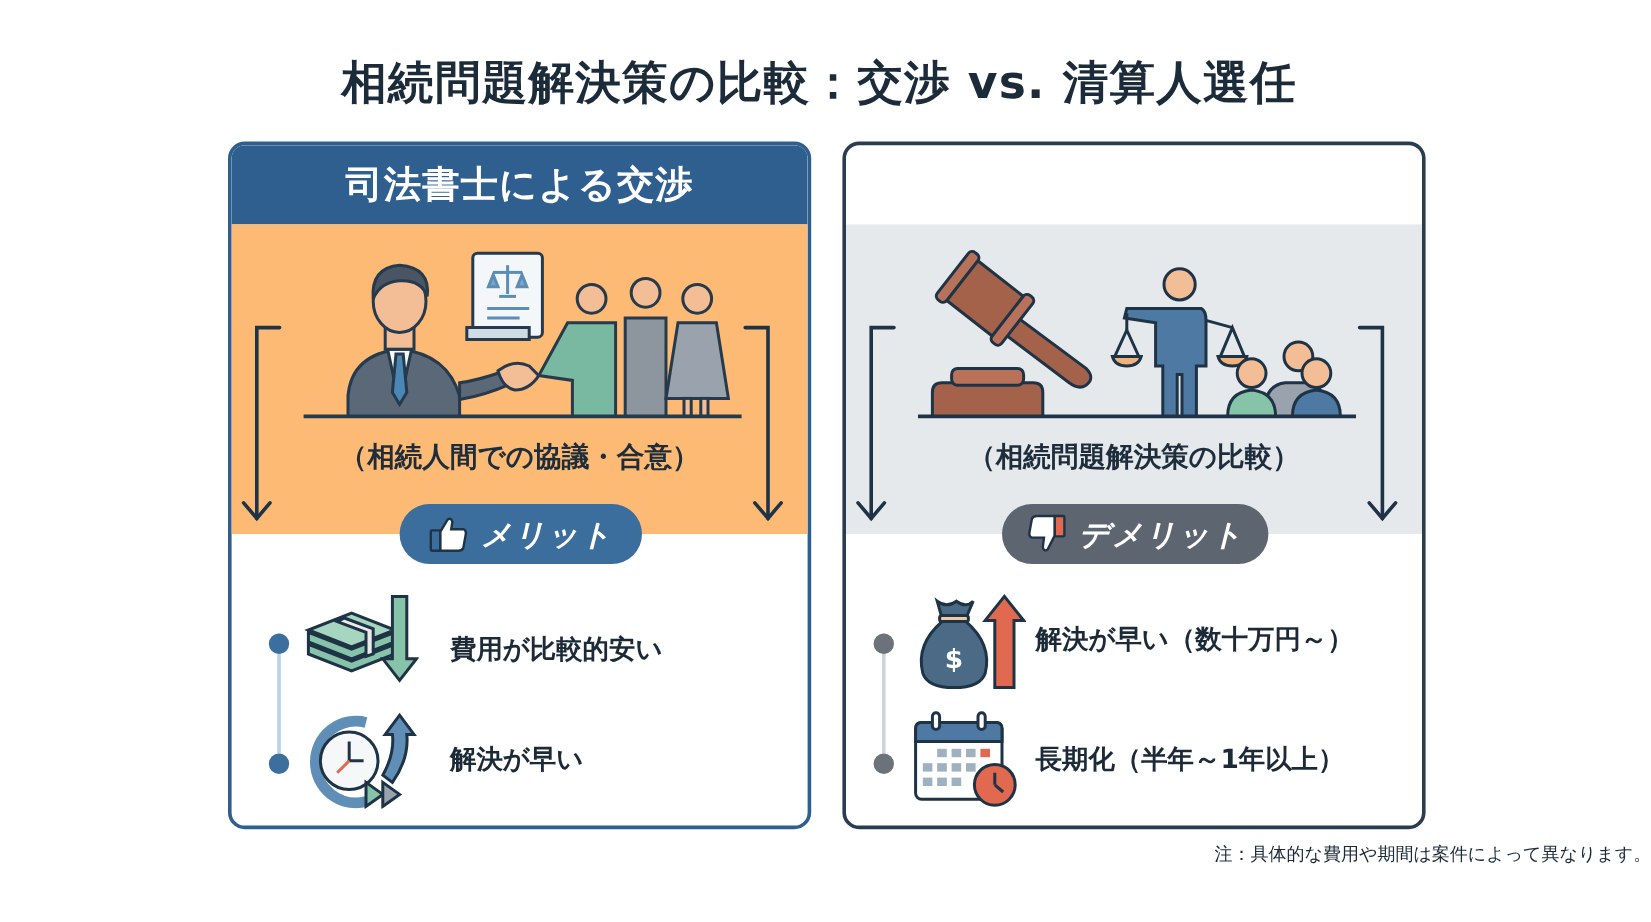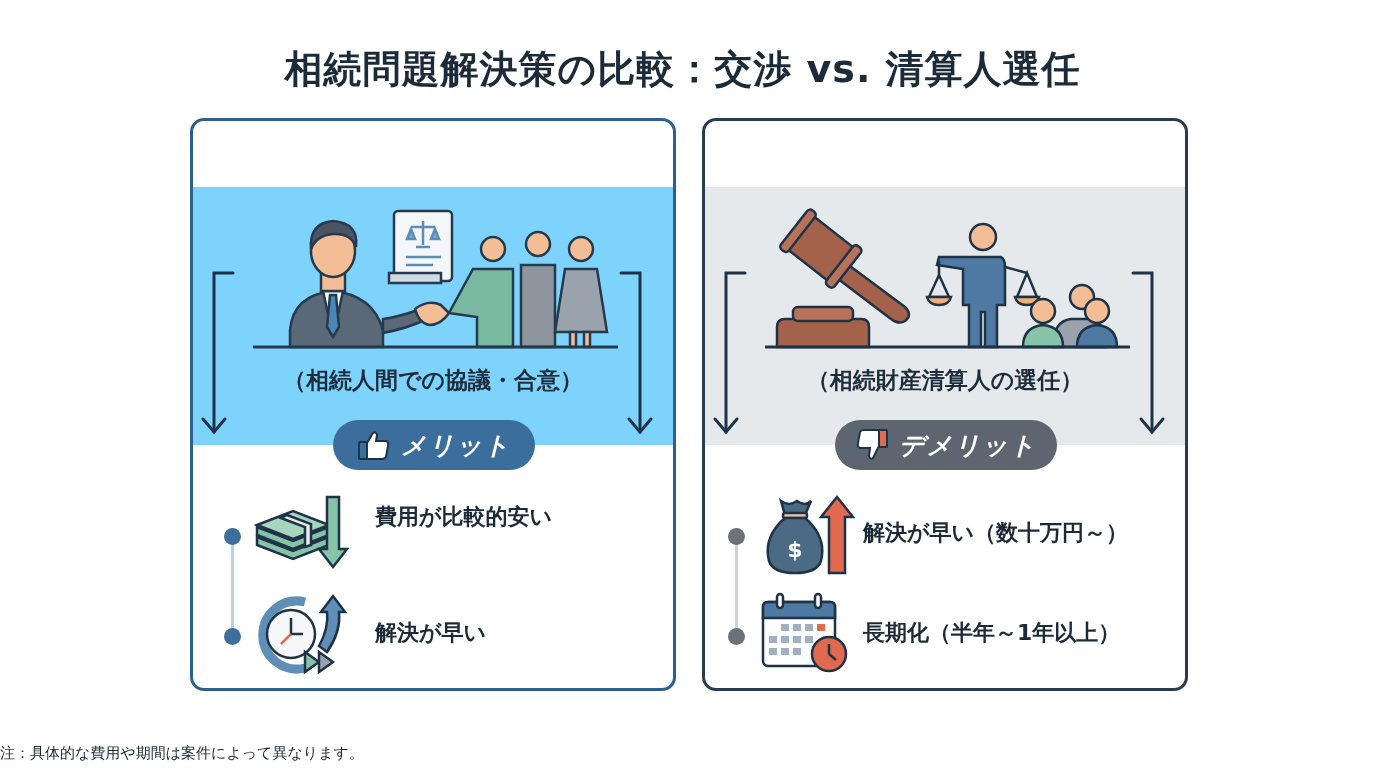--- a/index.html
+++ b/index.html
@@ -21,21 +21,21 @@
     .panel-header {
       height: 66px; display: flex; align-items: center; justify-content: center;
       color: #ffffff; font-size: 31px; font-weight: bold; letter-spacing: 1px;
     }
     .panel.left .panel-header { background: #2f5f8e; }
     .panel.right .panel-header { background: #2b3e52; }
 
     .panel-top {
       position: absolute; left: 0; top: 66px; width: 100%; height: 258px;
     }
-    .panel.left .panel-top { background: #7dd3fc; }
+    .panel.left .panel-top { background: #fdba74; }
     .panel.right .panel-top { background: #e6e9ec; }
 
     .illus { position: absolute; left: 0; top: 0; width: 480px; height: 258px; }
 
     .subcaption {
       position: absolute; left: 0; top: 178px; width: 100%; text-align: center;
       font-size: 23px; font-weight: bold; color: #1e2d3c;
     }
 
     .pill {
@@ -50,30 +50,31 @@
     .connector { position: absolute; left: 38px; top: 52px; width: 3px; height: 100px; }
     .panel.left .connector { background: #b9d3e6; }
     .panel.right .connector { background: #cfd3d8; }
     .dot { position: absolute; left: 31px; width: 17px; height: 17px; border-radius: 50%; }
     .panel.left .dot { background: #3c6f9e; }
     .panel.right .dot { background: #6b727a; }
     .item-icon { position: absolute; left: 60px; width: 96px; height: 84px; }
     .item-text { position: absolute; font-size: 22px; font-weight: bold; color: #1c2a38; white-space: nowrap; }
 
     .footnote {
-      position: absolute; left: 0; top: 744px; width: 1376px; text-align: left;
+      position: absolute; left: 0; top: 703px; width: 1376px; text-align: right;
       font-size: 15px; color: #1c2a38;
     }
   </style>
 </head>
 <body>
 
 <div class="page-title">相続問題解決策の比較：交渉 vs. 清算人選任</div>
 
 <div class="panel left">
+  <div class="panel-header">司法書士による交渉</div>
   <div class="panel-top">
     <svg class="illus" viewBox="0 0 480 258">
 
       <g fill="none" stroke="#1f3347" stroke-width="3" stroke-linecap="round">
         <path d="M40 86 H21 V245"></path>
           <path d="M10 232 L21 245 L32 232"></path>
       </g>
       <g fill="none" stroke="#1f3347" stroke-width="3" stroke-linecap="round">
         <path d="M428 86 H447 V245"></path>
           <path d="M436 232 L447 245 L458 232"></path>
@@ -131,21 +132,21 @@
     <div class="dot" style="top:52px"></div>
     <svg class="item-icon" style="top:17px" viewBox="0 0 96 84">
       <g stroke="#1f3347" stroke-width="2.5">
         <path d="M4 52 L40 66 L76 52 L76 44 L40 58 L4 44 Z" fill="#86c3a8"></path>
         <path d="M4 42 L40 56 L76 42 L76 34 L40 48 L4 34 Z" fill="#86c3a8"></path>
         <path d="M4 32 L40 46 L76 32 L40 18 Z" fill="#a6d6bf"></path>
         <path d="M34 22 L58 31 L58 52 L52 54 L52 34 L28 25 Z" fill="#eaeaea"></path>
         <path d="M78 4 H90 V56 H98 L84 74 L70 56 H78 Z" fill="#86c3a8" transform="translate(-4 0)"></path>
       </g>
     </svg>
-    <div class="item-text" style="left:182px; top:26px">費用が比較的安い</div>
+    <div class="item-text" style="left:182px; top:50px">費用が比較的安い</div>
 
     <div class="dot" style="top:152px"></div>
     <svg class="item-icon" style="top:114px" viewBox="0 0 96 84">
       <g stroke="#1f3347" stroke-width="2.5">
         <path d="M52 12 A34 34 0 1 0 52 78" fill="none" stroke="#5f8fb7" stroke-width="9"></path>
         <circle cx="38" cy="44" r="24" fill="#f5f7f9"></circle>
         <line x1="38" y1="44" x2="38" y2="28"></line>
           <line x1="38" y1="44" x2="50" y2="44"></line>
         <line x1="38" y1="44" x2="28" y2="54" stroke="#e0694f"></line>
         <path d="M66 56 Q76 38 74 22 L68 22 L80 6 L92 22 L86 22 Q88 42 74 62 Z" fill="#5f8fb7"></path>
@@ -194,21 +195,21 @@
       <g stroke="#1f3347" stroke-width="2.5">
         <path d="M348 160 Q348 134 366 132 H386 Q400 134 400 160 Z" fill="#9aa3ad"></path>
         <circle cx="377" cy="110" r="12" fill="#f3be95"></circle>
         <path d="M318 160 Q318 140 338 138 Q358 140 358 160 Z" fill="#86c3a8"></path>
         <circle cx="338" cy="124" r="12" fill="#f3be95"></circle>
         <path d="M372 160 Q372 140 392 138 Q412 140 412 160 Z" fill="#4d79a3"></path>
         <circle cx="392" cy="124" r="12" fill="#f3be95"></circle>
       </g>
       <line x1="60" y1="160" x2="425" y2="160" stroke="#1f3347" stroke-width="3"></line>
     </svg>
-    <div class="subcaption">（相続財産清算人の選任）</div>
+    <div class="subcaption">（相続問題解決策の比較）</div>
   </div>
   <div class="pill">
     <svg width="34" height="34" viewBox="0 0 34 34">
       <path d="M24 18 L18 30 Q15 32 14 28 L15 20 H5 Q2 19 3 15 L5 4 Q6 2 9 2 H24 Z" fill="#ffffff" stroke="#1f3347" stroke-width="2"></path>
       <rect x="24" y="2" width="8" height="17" rx="1" fill="#e0694f" stroke="#1f3347" stroke-width="2"></rect>
     </svg>
     <span>デメリット</span>
   </div>
   <div class="list">
     <div class="connector" style="left:30px"></div>

